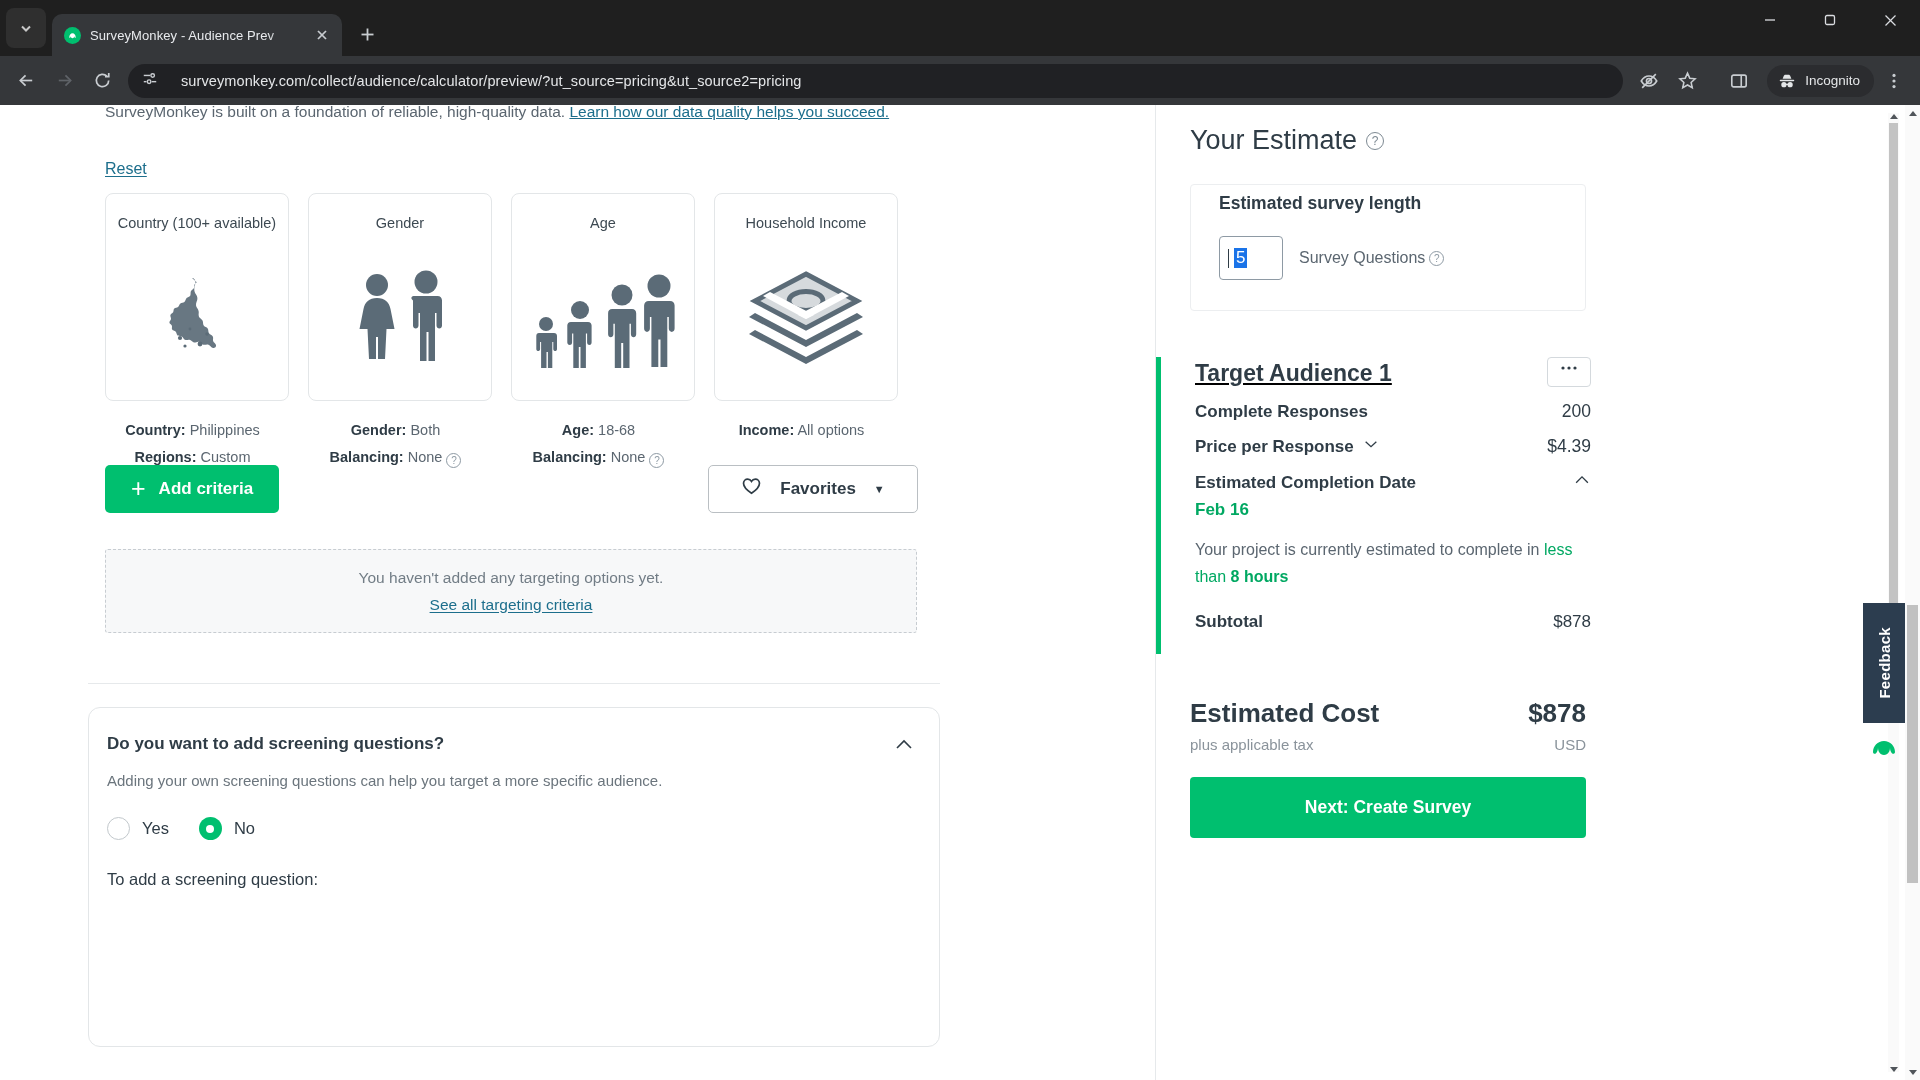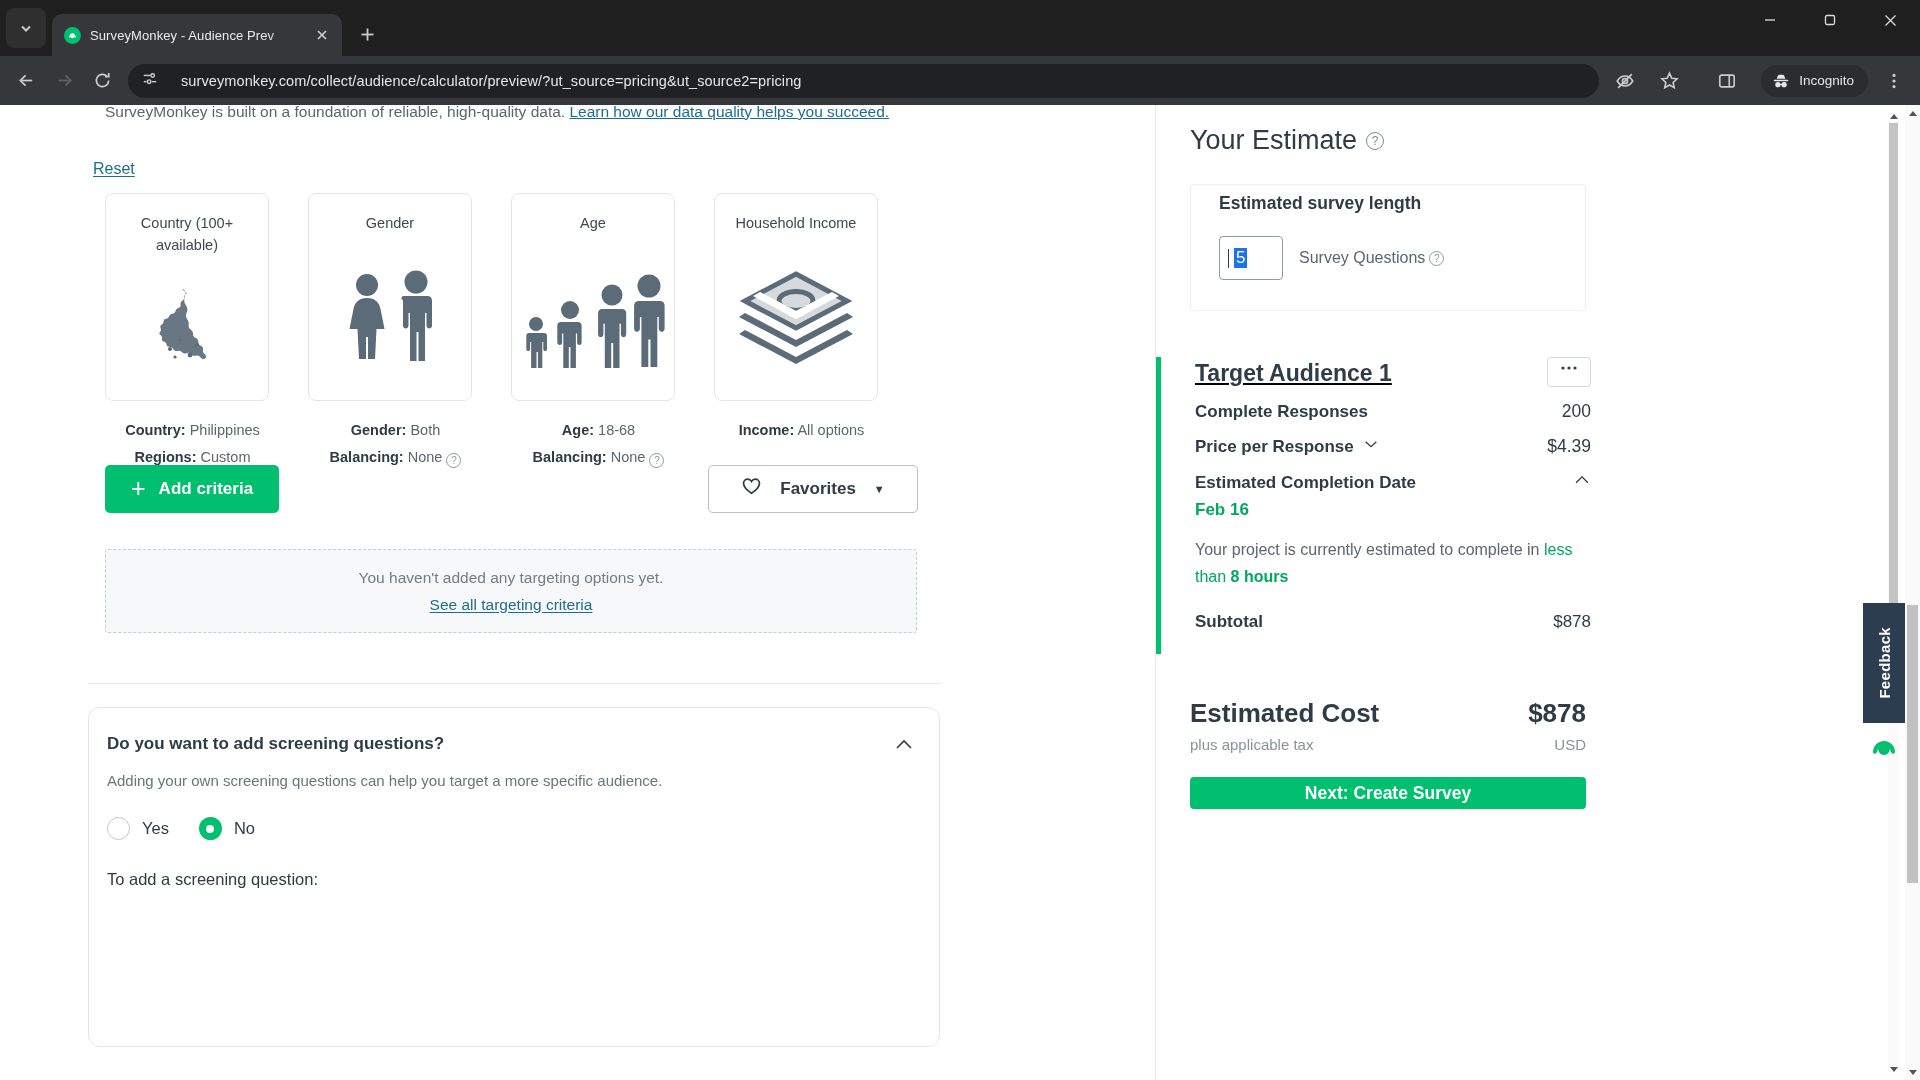--- a/index.html
+++ b/index.html
@@ -65,21 +65,21 @@
   }
   .tb-btn svg { stroke: #c9cdd1; stroke-width: 1.8; fill: none; }
   .tb-btn.disabled svg { stroke: #5f6368; }
   .omnibox {
     flex: 1 1 auto; height: 34px; background: #202124; border-radius: 17px;
     display: flex; align-items: center; padding: 0 12px 0 14px; gap: 23px;
     margin: 0 6px 0 6px;
   }
   .omnibox .siteinfo svg { stroke: #c9cdd1; stroke-width: 1.6; fill: none; }
   .url { color: #e4e6e8; font-size: 14.5px; white-space: nowrap; letter-spacing: .1px; }
-  .tb-right { display: flex; align-items: center; gap: 8px; }
+  .tb-right { display: flex; align-items: center; gap: 2px; }
   .incognito-pill {
     height: 32px; border-radius: 16px; background: #2b2c2f; display: flex;
     align-items: center; gap: 8px; padding: 0 14px 0 10px; margin-left: 8px;
   }
   .incognito-pill span { color: #e4e6e8; font-size: 13.5px; }
 
   
   .viewport {
     flex: 1 1 auto; position: relative; background: #ffffff; overflow: hidden;
   }
@@ -91,29 +91,29 @@
   
   .left-col { width: 1155px; flex: 0 0 auto; position: relative; padding-left: 105px; }
 
   .intro-text {
     position: absolute; left: 105px; top: -8px; width: 930px;
     font-size: 15.5px; line-height: 30px; color: #5b6670;
   }
   .intro-text a { color: #1c6e8c; text-decoration: underline; }
 
   .reset-link {
-    position: absolute; left: 93px; top: 55px;
+    position: absolute; left: 105px; top: 55px;
     color: #1c6e8c; font-size: 16px; text-decoration: underline;
     text-underline-offset: 2px;
   }
 
   .cards-row { position: absolute; left: 105px; top: 88px; display: flex; gap: 28px; }
   .crit { width: 175px; }
   .crit-card {
-    width: 164px; height: 208px; border: 1px solid #e3e6e8; border-radius: 8px;
+    width: 184px; height: 208px; border: 1px solid #e3e6e8; border-radius: 8px;
     background: #fff; display: flex; flex-direction: column; align-items: center;
     padding-top: 18px;
   }
   .crit-title {
     font-size: 14.5px; color: #3d4952; text-align: center; line-height: 22px;
     padding: 0 10px; font-weight: 400;
   }
   .crit-icon { flex: 1 1 auto; display: flex; align-items: center; justify-content: center; width: 100%; }
   .crit-meta { margin-top: 16px; text-align: center; font-size: 14.5px; color: #5b6670; line-height: 27px; }
   .crit-meta b { color: #2f3c46; font-weight: 700; }
@@ -236,21 +236,21 @@
     margin-top: 44px; width: 396px; display: flex; align-items: baseline;
     justify-content: space-between;
   }
   .cost-lbl { font-size: 26px; font-weight: 700; color: #2f3c46; }
   .cost-val { font-size: 26px; font-weight: 700; color: #2f3c46; }
   .tax-row {
     margin-top: 7px; width: 396px; display: flex; justify-content: space-between;
     font-size: 15px; color: #8a939b;
   }
   .btn-next {
-    margin-top: 24px; width: 396px; height: 32px; background: #00bf6f; border: none;
+    margin-top: 24px; width: 396px; height: 61px; background: #00bf6f; border: none;
     border-radius: 4px; color: #fff; font-size: 17.5px; font-weight: 700;
     font-family: "Liberation Sans", sans-serif;
   }
 
   
   .inner-sb {
     position: absolute; right: 6px; top: 8px; width: 11px; bottom: 8px;
     background: #fafafa;
   }
   .inner-sb .thumb { position: absolute; left: 1px; width: 9px; top: 10px; height: 505px; background: #c3c3c3; border-radius: 0; }

